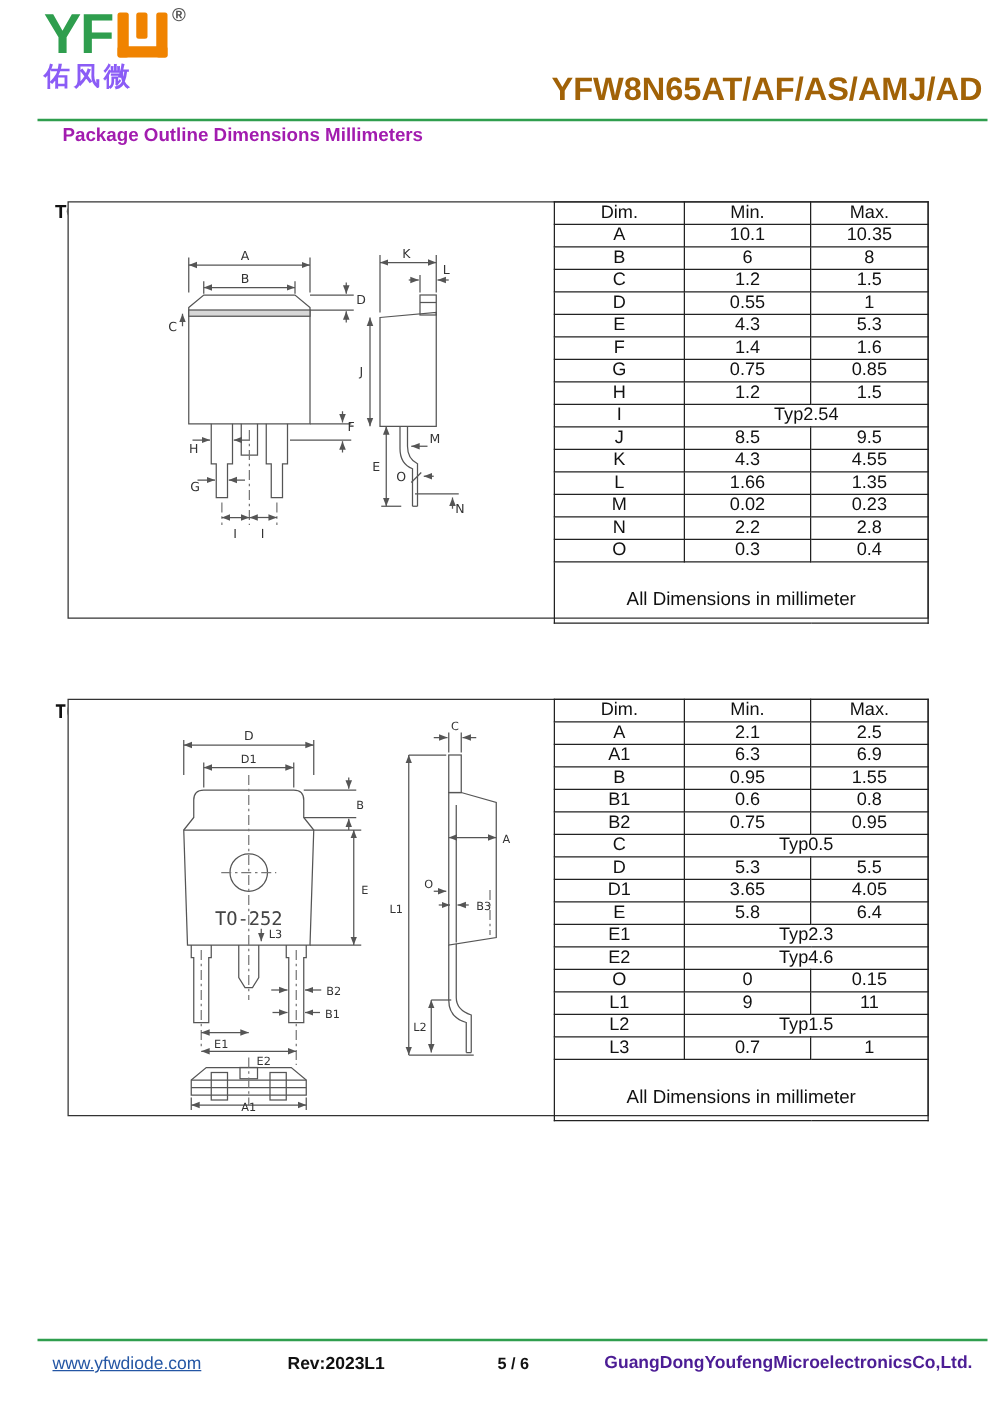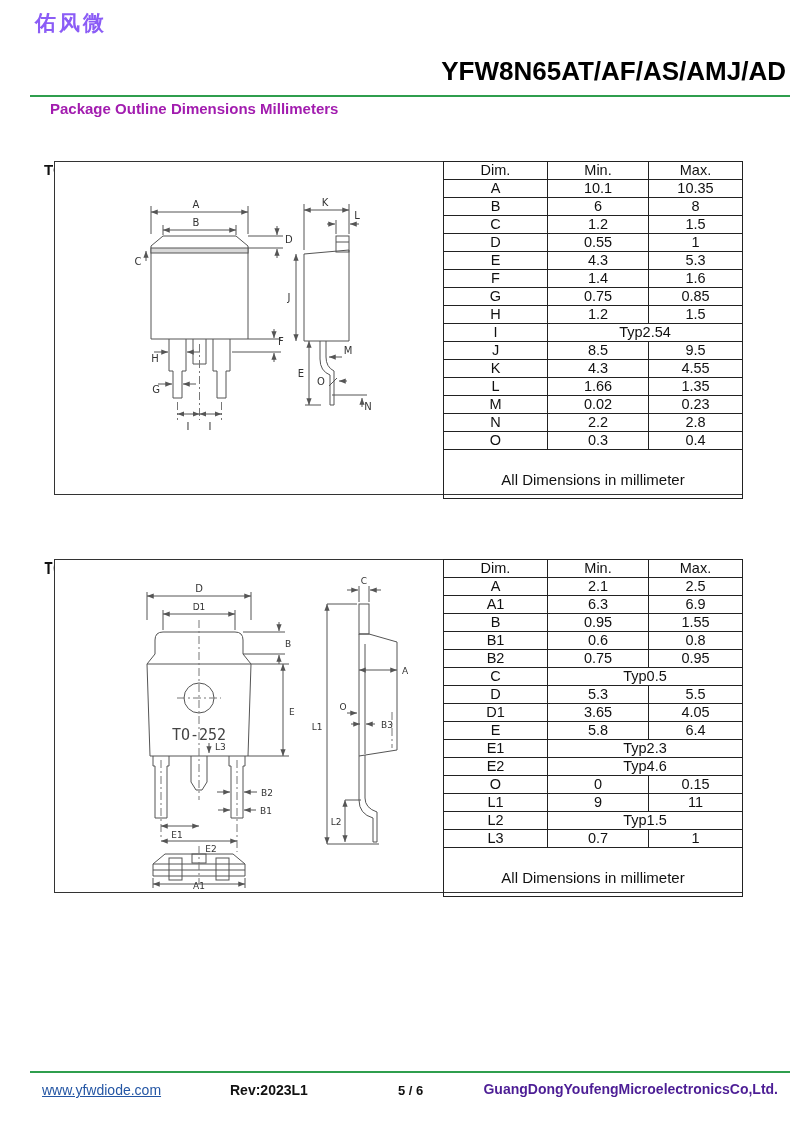--- a/index.html
+++ b/index.html
@@ -11,21 +11,21 @@
   .logo-yf{font-size:45px;line-height:38px;font-weight:bold;color:#2f9e4e;letter-spacing:-1px;}
   .logo-w{position:relative;display:inline-block;width:40px;height:36px;margin:2px 2px 0 3px;}
   .logo-w i{position:absolute;background:#f08300;border-radius:2px;}
   .wl{left:0;top:0;width:9px;height:36px;}
   .wr{right:0;top:0;width:9px;height:36px;}
   .wbb{left:0;bottom:0;width:40px;height:9px;}
   .wm{left:15px;top:0;width:9px;height:21px;}
   .logo-r{font-size:15px;color:#555;margin:-4px 0 0 2px;font-weight:bold;}
   .logo-cn{font-size:21px;font-weight:bold;color:#8b5cf6;letter-spacing:3px;margin-top:1px;}
 
-  .doc-title{position:absolute;top:56px;right:14px;font-size:26px;font-weight:bold;color:#000000;}
+  .doc-title{position:absolute;top:56px;right:14px;font-size:26px;font-weight:bold;color:#a16207;}
   .green-rule{position:absolute;left:30px;right:10px;height:2px;background:#2f9e4e;}
   .rule-top{top:95px;}
   .rule-bottom{top:1071px;}
   .subtitle{position:absolute;left:50px;top:100px;font-size:15px;font-weight:bold;color:#a21caf;}
 
   
   .sec-label{position:absolute;left:44px;font-size:15px;font-weight:bold;color:#111;margin-top:26px;}
   .s1{top:135px;}
   .s2{top:534px;font-family:"DejaVu Sans Mono",monospace;}
 
@@ -53,20 +53,30 @@
   
   .site{position:absolute;left:42px;top:1082px;font-size:14px;color:#2456a4;text-decoration:underline;cursor:pointer;}
   .rev{position:absolute;left:230px;top:1082px;font-size:14px;font-weight:bold;color:#111;text-align:right;}
   .pageno{position:absolute;left:398px;top:1083px;font-size:13px;font-weight:bold;color:#111;}
   .company{position:absolute;right:22px;top:1081px;font-size:14px;font-weight:bold;color:#4c1d95;}
 </style>
 </head>
 <body>
 
 <div class="logo">
+  <div class="logo-row">
+    <span class="logo-yf">YF</span>
+    <span class="logo-w">
+        <i class="wl"></i>
+        <i class="wm"></i>
+        <i class="wr"></i>
+        <i class="wbb"></i>
+      </span>
+    <span class="logo-r">®</span>
+  </div>
   <div class="logo-cn">佑风微</div>
 </div>
 
 <div class="doc-title">YFW8N65AT/AF/AS/AMJ/AD</div>
 <div class="green-rule rule-top"></div>
 <div class="subtitle">Package Outline Dimensions Millimeters</div>
 
 <div class="sec-label s1">TO-263</div>
 
 <div class="sec-box box1">

